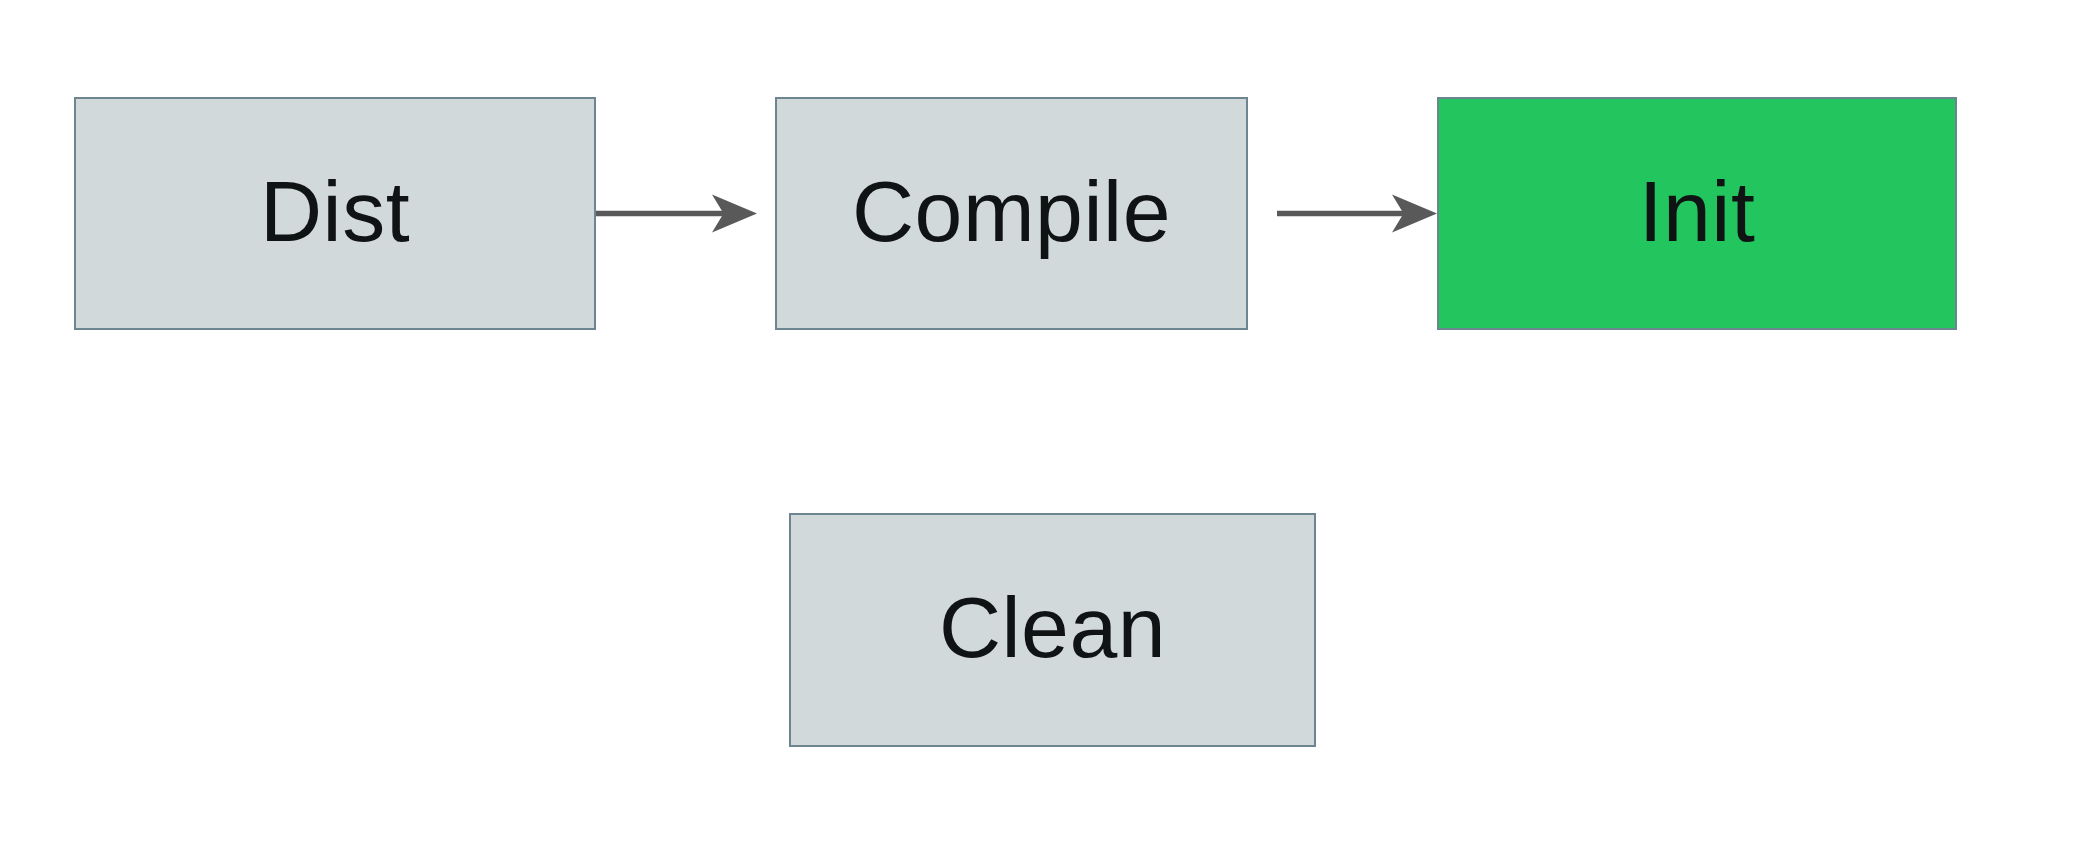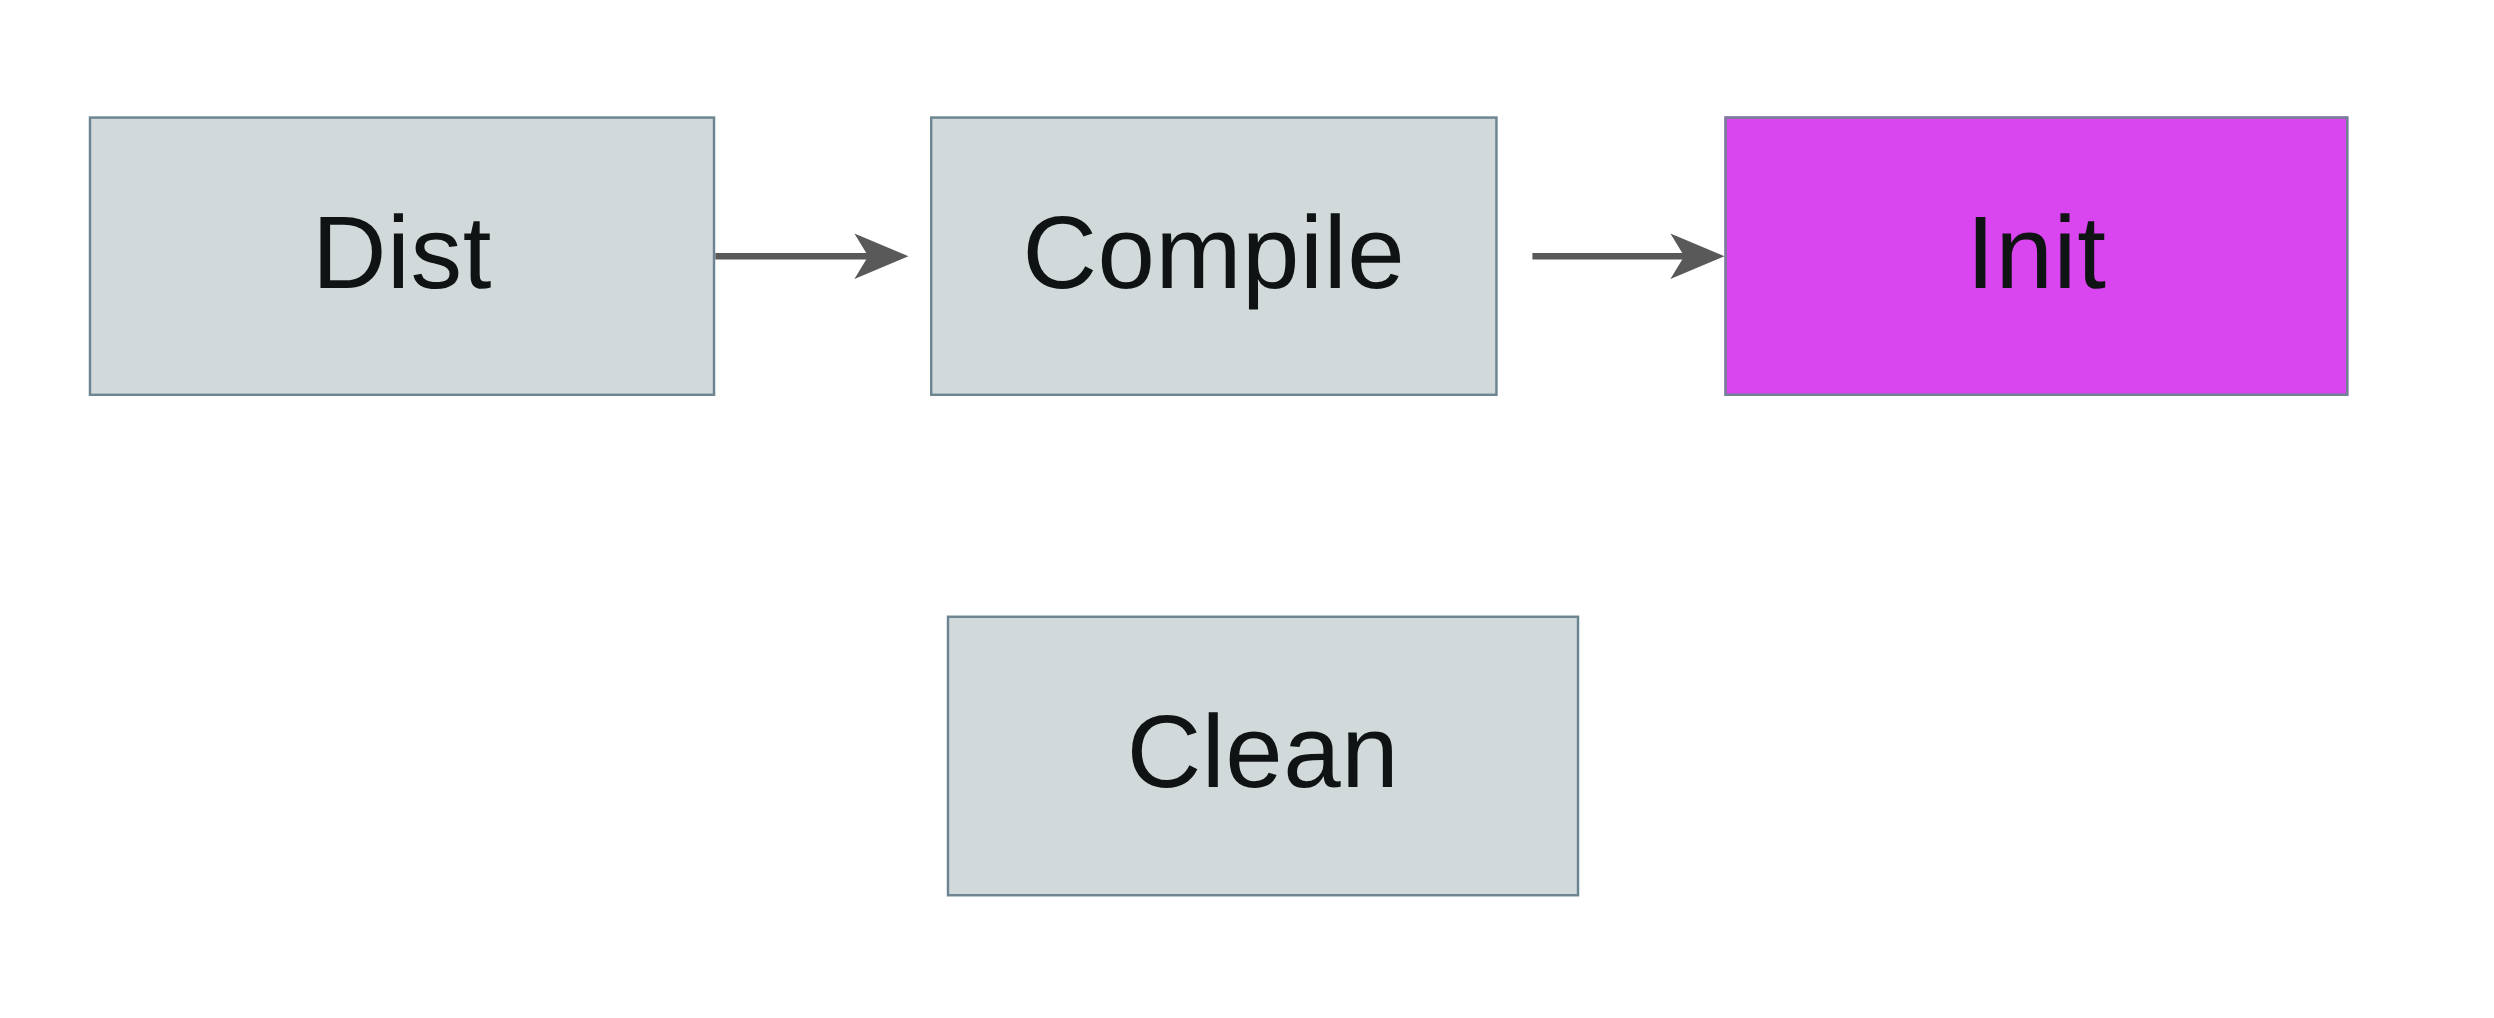--- a/index.html
+++ b/index.html
@@ -59,21 +59,21 @@
   </svg>
 
   <div class="node node-dist" style="background-color: rgb(210, 217, 219); border-color: rgb(109, 133, 145); color: rgb(16, 19, 20);">
     <span class="node-label">Dist</span>
   </div>
 
   <div class="node node-compile" style="background-color: rgb(210, 217, 219); border-color: rgb(109, 133, 145); color: rgb(16, 19, 20);">
     <span class="node-label">Compile</span>
   </div>
 
-  <div class="node node-init" style="background-color: #d946ef; border-color: rgb(109, 133, 145); color: rgb(16, 19, 20);">
+  <div class="node node-init" style="background-color: #22c55e; border-color: rgb(109, 133, 145); color: rgb(16, 19, 20);">
     <span class="node-label">Init</span>
   </div>
 
   <div class="node node-clean" style="background-color: rgb(210, 217, 219); border-color: rgb(109, 133, 145); color: rgb(16, 19, 20); margin-left: 32px;">
     <span class="node-label">Clean</span>
   </div>
 
 </div>
 
 </body></html>

